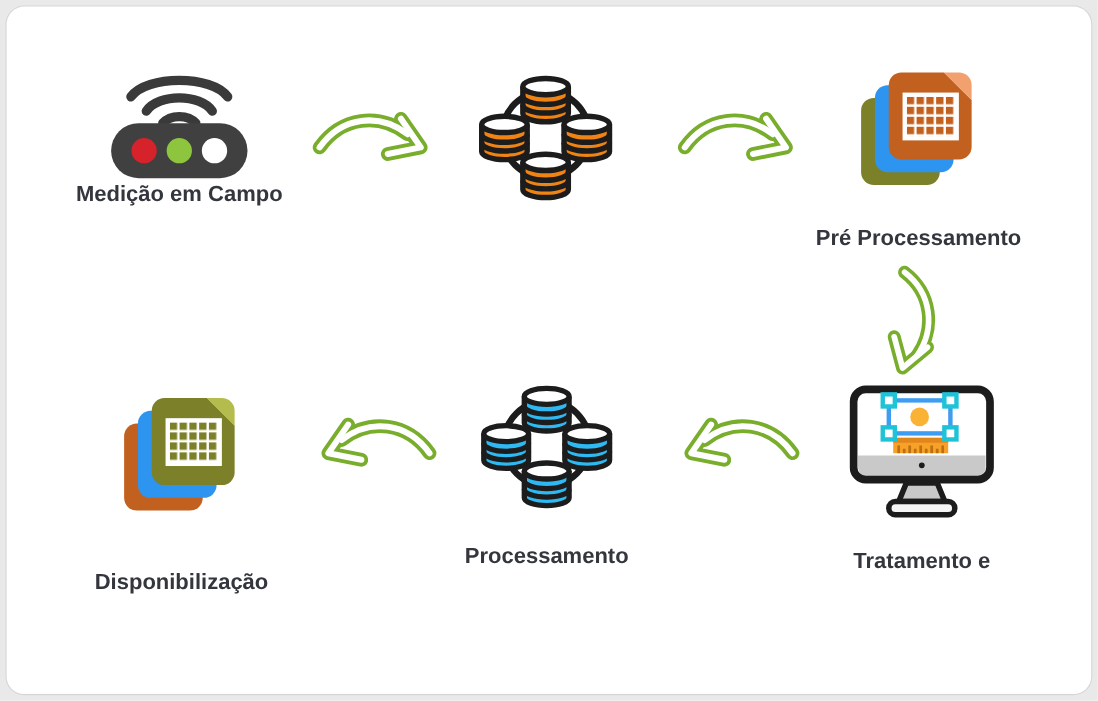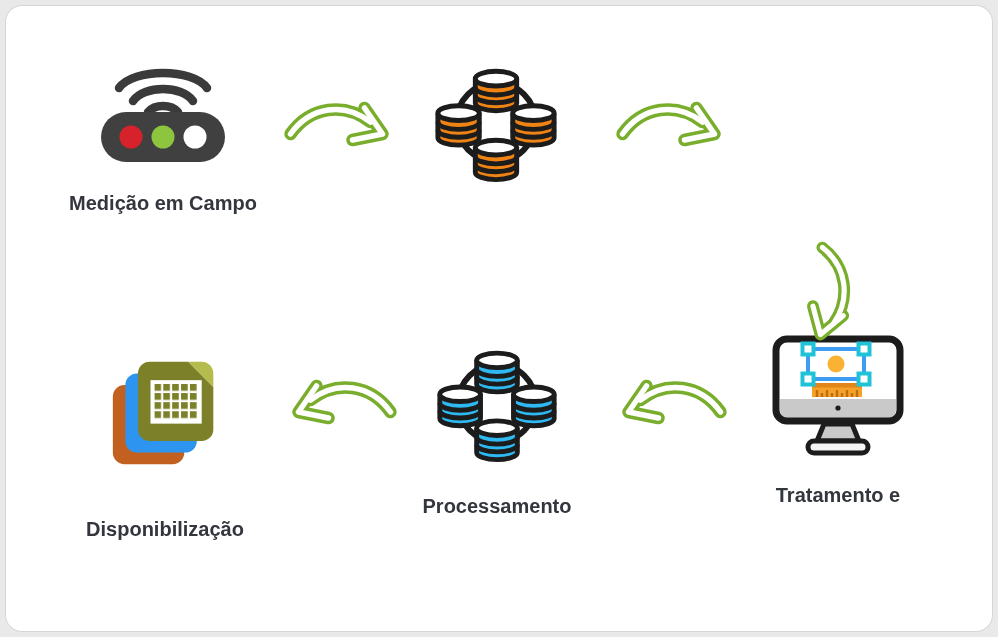--- a/index.html
+++ b/index.html
@@ -14,25 +14,25 @@
     background:#ffffff;border-radius:16px;
     box-shadow:0 0 0 1px rgba(0,0,0,0.08);
   }
   .node{position:absolute;display:flex;flex-direction:column;align-items:center;}
   .node .label{
     font-weight:700;font-size:20px;color:#33363d;
     text-align:center;line-height:32px;white-space:nowrap;
   }
   
   .n-field {left:44px;  top:54px;  width:226px;}
-  .n-field .label{margin-top:26px;line-height:26px;}
+  .n-field .label{line-height:26px;}
   .n-ingest{left:426px; top:52px;  width:128px;}
   .n-pre   {left:717px; top:54px;  width:224px;}
   .n-pre .label{margin-top:30px;line-height:26px;}
-  .n-treat {left:712px; top:329px; width:240px;}
+  .n-treat {left:712px; top:344px; width:240px;}
   .n-treat .label{margin-top:22px;}
   .n-proc  {left:378px; top:334px; width:226px;}
   .n-proc .label{margin-top:24px;}
   .n-disp  {left:46px;  top:350px; width:226px;}
   .n-disp .label{margin-top:46px;line-height:26px;}
   .arrow{position:absolute;}
   .a-1{left:274px;top:88px;}
   .a-2{left:606px;top:88px;}
   .a-3{left:792px;top:234px;}
   .a-4{left:610px;top:366px;}
@@ -83,20 +83,36 @@
         <g transform="translate(65,100)">
           <path d="M-21,-9 V16 a21,7.5 0 0 0 42,0 V-9" fill="currentColor" stroke="#1c1c1c" stroke-width="5"></path>
           <path d="M-21,0 a21,7.5 0 0 0 42,0" fill="none" stroke="#1c1c1c" stroke-width="5"></path>
           <path d="M-21,8 a21,7.5 0 0 0 42,0" fill="none" stroke="#1c1c1c" stroke-width="5"></path>
           <ellipse cx="0" cy="-9" rx="21" ry="7.5" fill="#fff" stroke="#1c1c1c" stroke-width="5"></ellipse>
         </g>
       </g>
     </svg>
   </div>
 
+  <div class="node n-pre">
+    <svg width="116" height="114" viewBox="0 0 120 118">
+      <defs>
+        <pattern id="gridO" x="49" y="29" width="9.2" height="9.4" patternUnits="userSpaceOnUse">
+          <rect width="6.9" height="7" fill="#c2611f"></rect>
+        </pattern>
+      </defs>
+      <rect x="6" y="30" width="74" height="82" rx="12" fill="#7c8028"></rect>
+      <rect x="19" y="18" width="74" height="82" rx="12" fill="#2d95ef"></rect>
+      <path d="M44,6 h40 l26,26 v44 a12,12 0 0 1 -12,12 h-54 a12,12 0 0 1 -12,-12 V18 a12,12 0 0 1 12,-12 z" fill="#c2611f"></path>
+      <path d="M84,6 L110,32 V18 A12,12 0 0 0 98,6 Z" fill="#f2a16e"></path>
+      <rect x="45" y="25" width="53" height="45" fill="#ffffff"></rect>
+      <rect x="49" y="29" width="45" height="37" fill="url(#gridO)"></rect>
+    </svg>
+    <div class="label">Pré Processamento</div>
+  </div>
 
   <div class="node n-treat">
     <svg width="132" height="122" viewBox="0 0 132 122">
       <rect x="4" y="4" width="124" height="82" rx="11" fill="#ffffff"></rect>
       <path d="M8,64 h116 v11 a8,8 0 0 1 -8,8 H16 a8,8 0 0 1 -8,-8 z" fill="#c9c9c9"></path>
       <circle cx="66" cy="73" r="2.6" fill="#1c1c1c"></circle>
       <rect x="4" y="4" width="124" height="82" rx="11" fill="none" stroke="#1c1c1c" stroke-width="7"></rect>
       <path d="M52,89 h28 l7,17 h-42 z" fill="#c9c9c9" stroke="#1c1c1c" stroke-width="5" stroke-linejoin="round"></path>
       <rect x="36" y="106" width="60" height="12" rx="6" fill="#f5f5f5" stroke="#1c1c1c" stroke-width="5"></rect>
       <rect x="40" y="48" width="50" height="14" fill="#f7a129"></rect>

